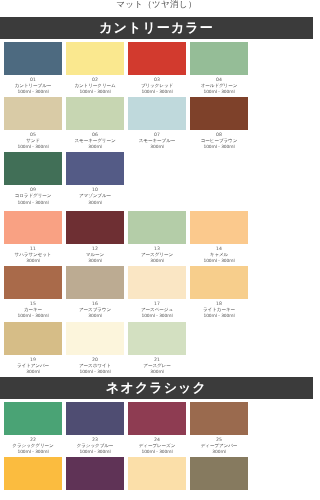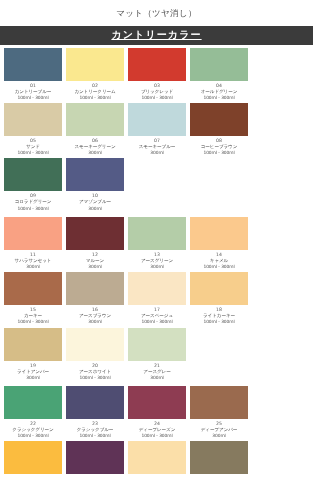--- a/index.html
+++ b/index.html
@@ -19,33 +19,32 @@
     width: 313px;
     height: 500px;
     position: relative;
     box-sizing: border-box;
   }
   .page-title {
     text-align: center;
     font-size: 8.5px;
     line-height: 1;
     color: #4a4a4a;
-    padding: 9px 0 8px 0;
+    padding: 0 0 8px 0;
     letter-spacing: 0.3px;
   }
   .section-header {
     background: #3b3b3b;
     color: #ffffff;
     text-align: center;
-    font-size: 10px;
+    font-size: 13px;
     font-weight: bold;
     letter-spacing: 1.1px;
     padding: 4.5px 0 4.5px 0;
     line-height: 1;
-    text-decoration: underline;
   }
   .swatch-grid {
     display: flex;
     flex-wrap: wrap;
     padding: 3px 0 0 4px;
     box-sizing: border-box;
     width: 313px;
   }
   .swatch-cell {
     width: 58px;
@@ -265,20 +264,21 @@
             <div class="swatch-chip" style="background: rgb(211, 224, 193);"></div>
             <div class="swatch-meta">
               <div class="swatch-no">21</div>
               <div class="swatch-name">アースグレー</div>
               <div class="swatch-size">300ml</div>
             </div>
           </div>
         </div>
       </div>
       <div class="section-block">
+        <div class="section-header">ネオクラシック</div>
         <div class="swatch-grid">
           <div class="swatch-cell">
             <div class="swatch-chip" style="background: rgb(74, 163, 117);"></div>
             <div class="swatch-meta">
               <div class="swatch-no">22</div>
               <div class="swatch-name">クラシックグリーン</div>
               <div class="swatch-size">100ml・300ml</div>
             </div>
           </div>
           <div class="swatch-cell">

